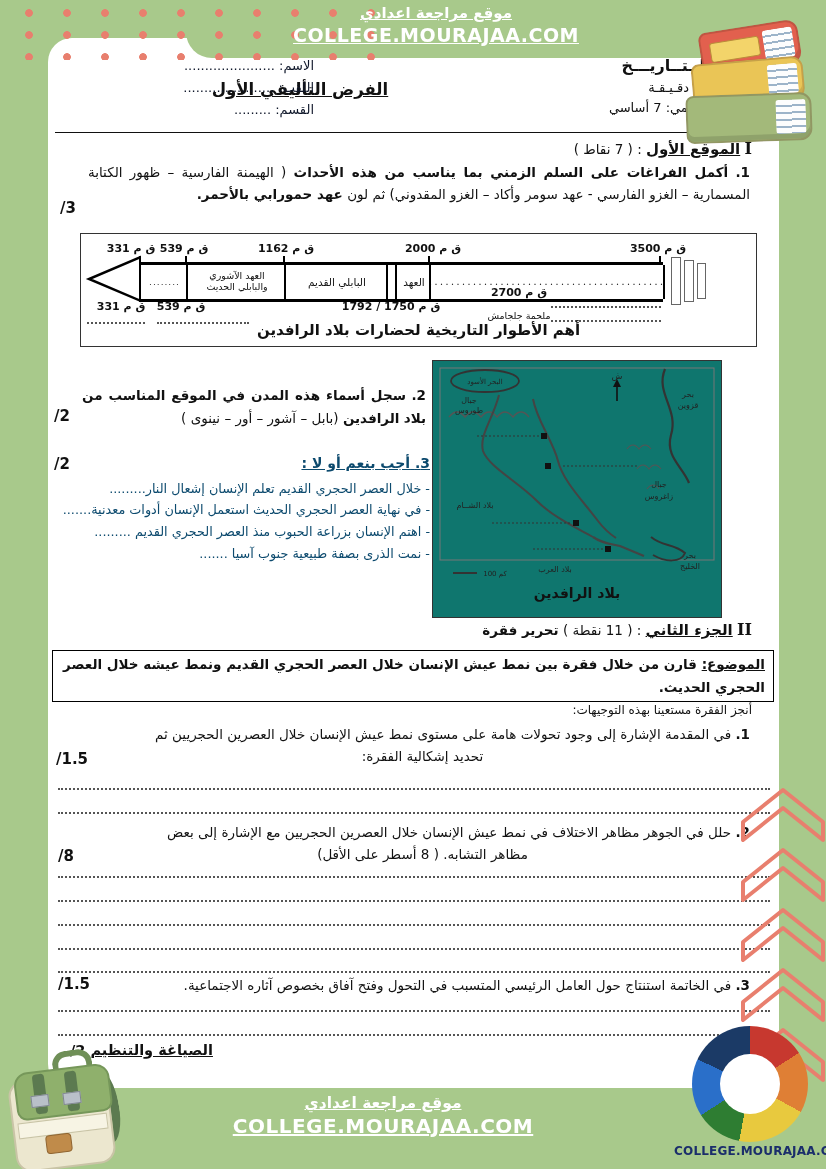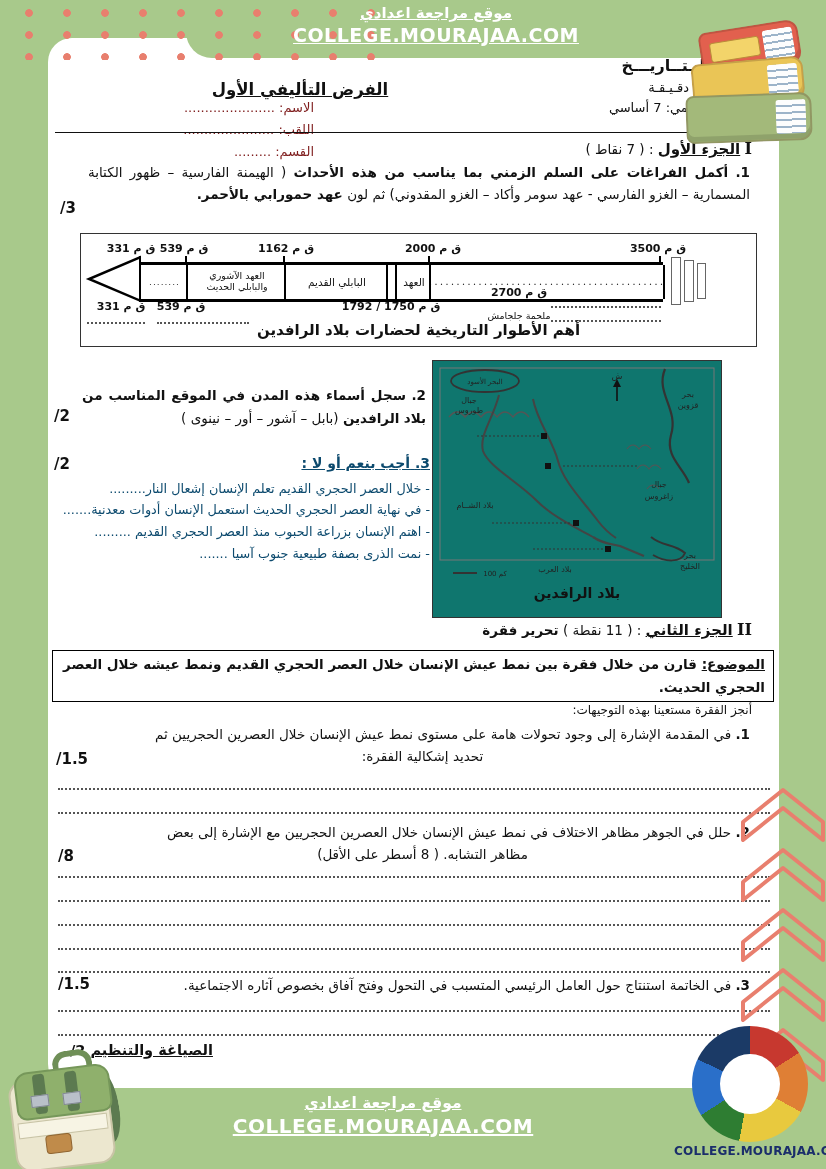--- a/index.html
+++ b/index.html
@@ -34,21 +34,21 @@
 
   
   .chev{position:absolute;left:741px;width:84px;height:58px;z-index:4;}
   .c1{top:786px;} .c2{top:846px;} .c3{top:906px;} .c4{top:966px;} .c5{top:1026px;}
 
   
   .info-block{right:60px;top:56px;width:214px;z-index:2;direction:rtl;text-align:right;font-size:13px;color:#111;}
   .info-line{margin-bottom:5px;white-space:nowrap;}
   .info-sub{font-weight:bold;font-size:16px;letter-spacing:1px;}
   .title-main{left:190px;top:80px;width:220px;z-index:2;text-align:center;font-weight:bold;font-size:16.5px;text-decoration:underline;color:#111;}
-  .id-block{left:64px;top:58px;width:250px;z-index:2;direction:rtl;text-align:right;font-size:13px;color:#7f1d1d;margin-top:42px;}
+  .id-block{left:64px;top:58px;width:250px;z-index:2;direction:rtl;text-align:right;font-size:13px;color:#0f172a;}
   .id-line{margin-bottom:7px;white-space:nowrap;}
   .hr-top{left:55px;top:132px;width:716px;border-top:1.6px solid #111;z-index:2;}
 
   
   .p1-head{right:74px;top:139px;z-index:2;direction:rtl;font-size:13.5px;color:#111;}
   .roman{font-weight:bold;font-size:16px;font-family:"DejaVu Serif",serif;}
   .sec-title{font-weight:bold;font-size:15px;text-decoration:underline;}
   .q1{left:88px;top:161px;width:662px;z-index:2;direction:rtl;text-align:justify;font-size:13.5px;line-height:1.65;color:#111;}
   .qnum{font-weight:bold;}
   .score{position:absolute;font-weight:bold;font-size:15px;direction:ltr;z-index:2;color:#111;}
@@ -195,21 +195,21 @@
     <div class="id-line">
       <span>القسم:</span>
       <span>.........</span>
     </div>
   </div>
 
   <div class="abs hr-top"></div>
 
   <div class="abs p1-head">
     <span class="roman">I</span>
-    <span class="sec-title">الجزء الأول</span>
+    <span class="sec-title">الموقع الأول</span>
     <span>: ( 7 نقاط )</span>
   </div>
 
   <div class="abs q1">
     <span class="qnum">1.</span>
     <span class="bold">أكمل الفراغات على السلم الزمني بما يناسب من هذه الأحداث</span>
     <span>( الهيمنة الفارسية – ظهور الكتابة المسمارية – الغزو الفارسي - عهد سومر وأكاد – الغزو المقدوني) ثم لون</span>
     <span class="bold">عهد حمورابي بالأحمر.</span>
   </div>
   <div class="score s-q1">/3</div>

